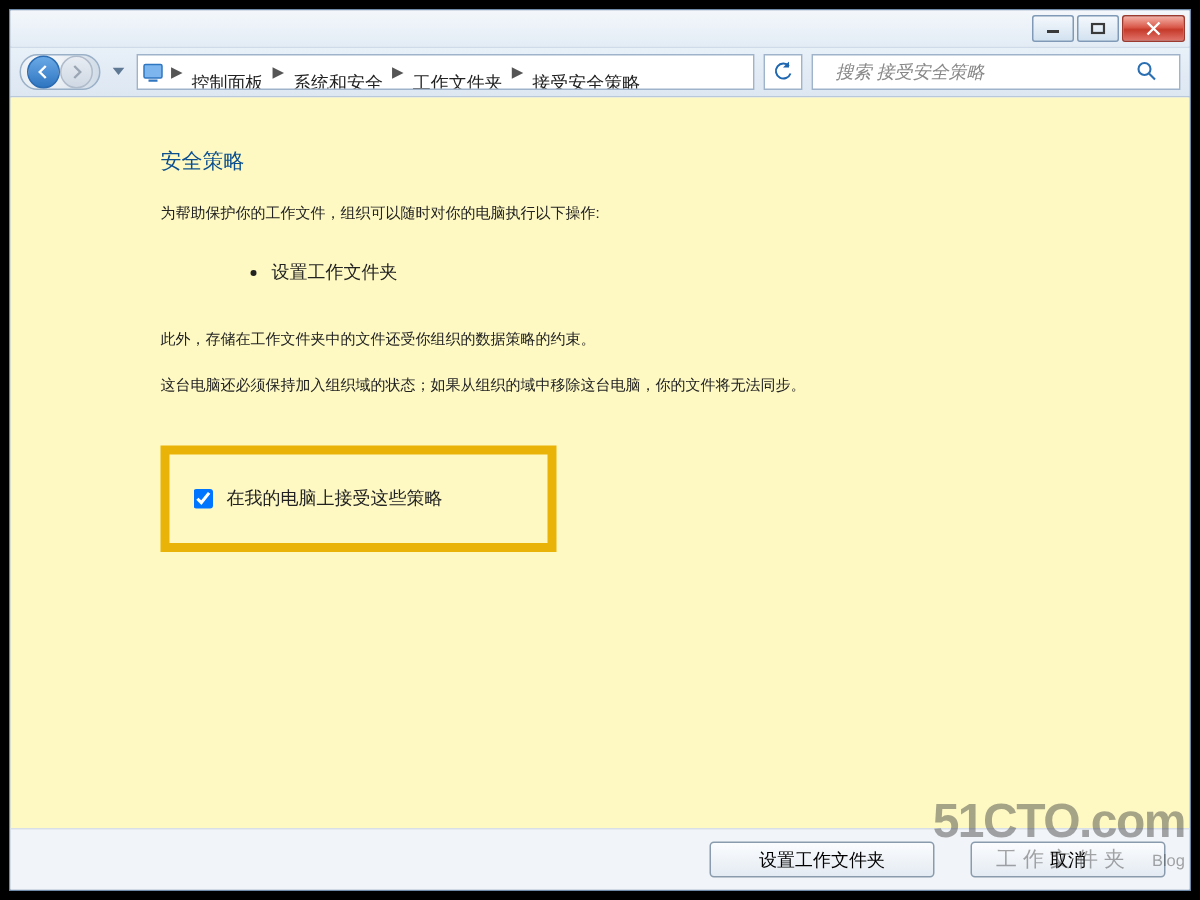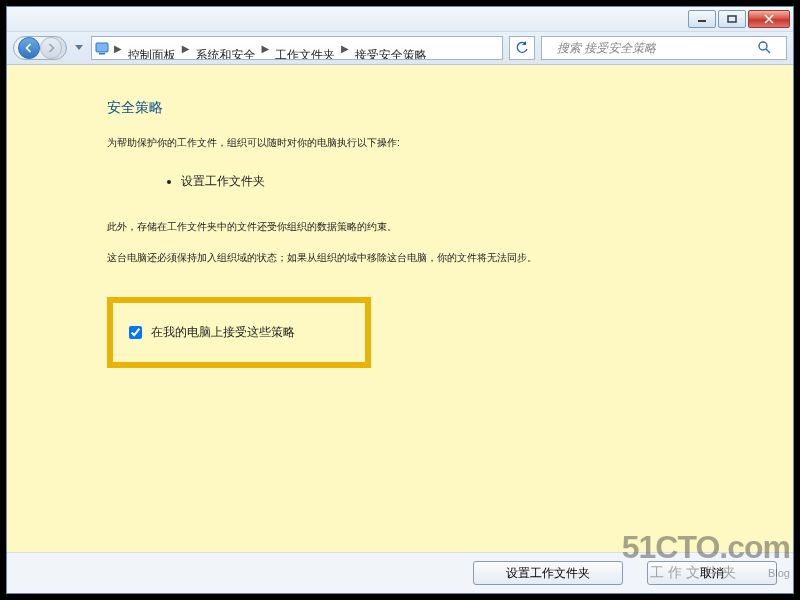--- a/index.html
+++ b/index.html
@@ -331,16 +331,16 @@
         <span>取消</span>
       </div>
     </div>
 
   </div>
 
   <div class="watermark">
     <div class="big">51CTO.com</div>
     <div class="sub">
       <span>工作文件夹</span>
-      <span style="font-size:11px; letter-spacing:0; margin-left:20px;">Blog</span>
+      <span style="font-size:11px; letter-spacing:0; margin-left:6px;">Blog</span>
     </div>
   </div>
 </div>
 
 </body></html>

